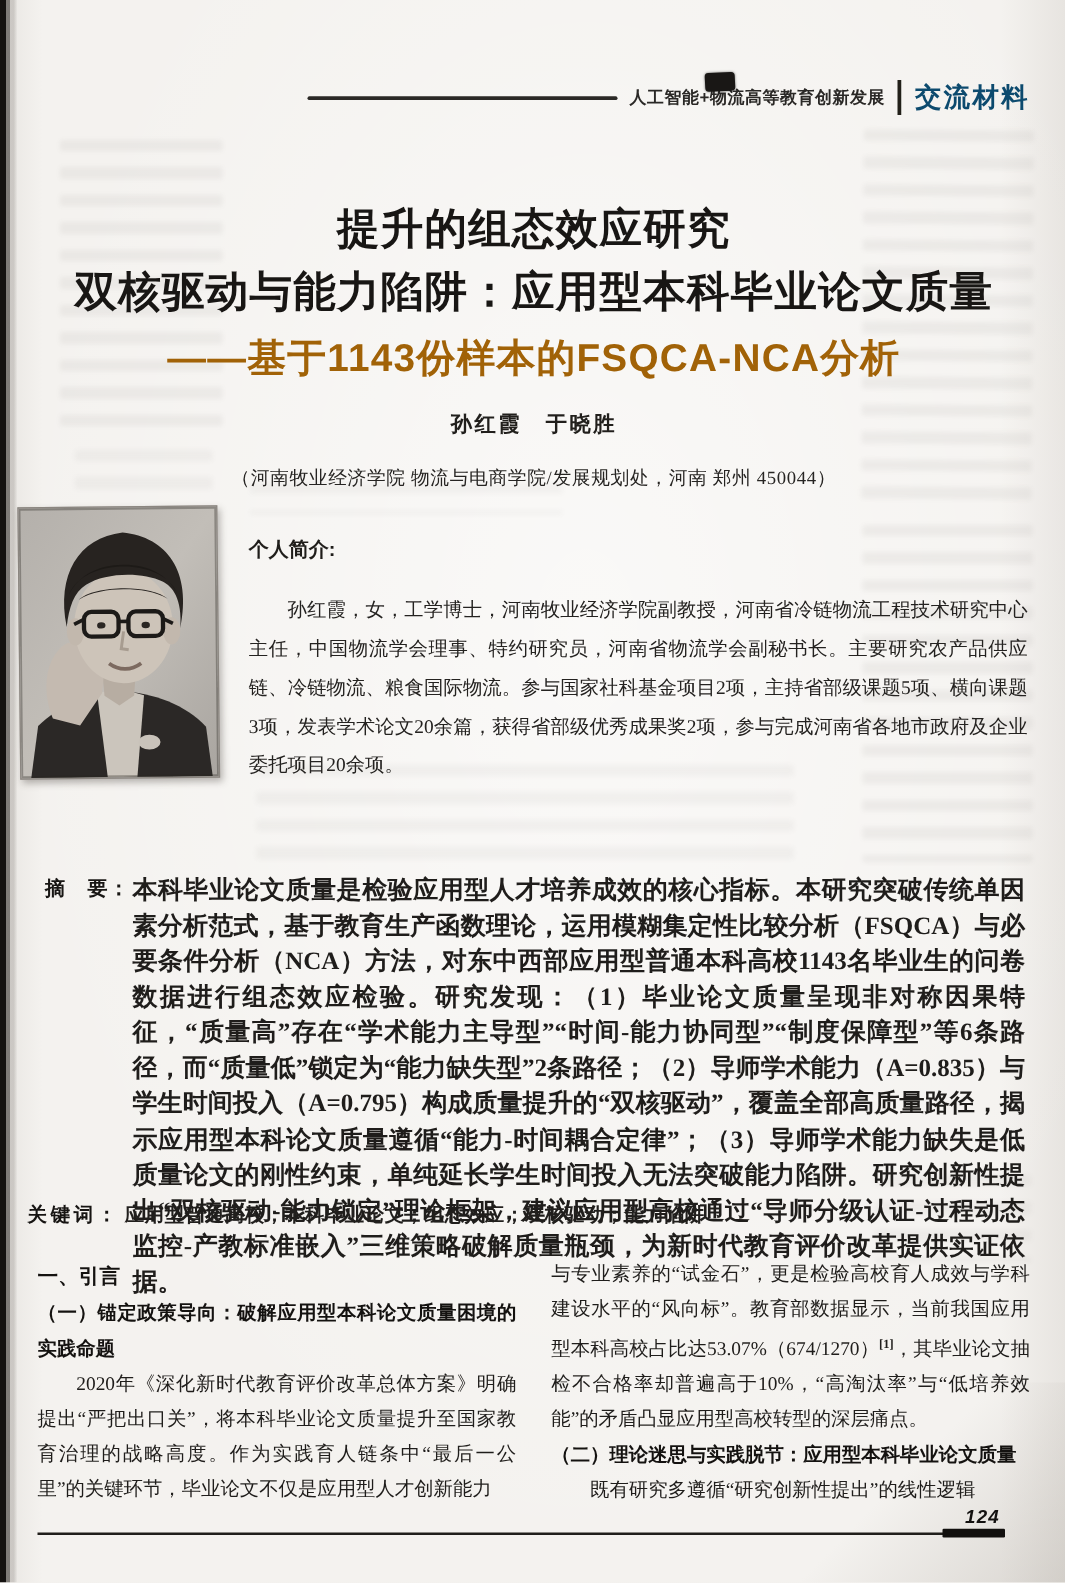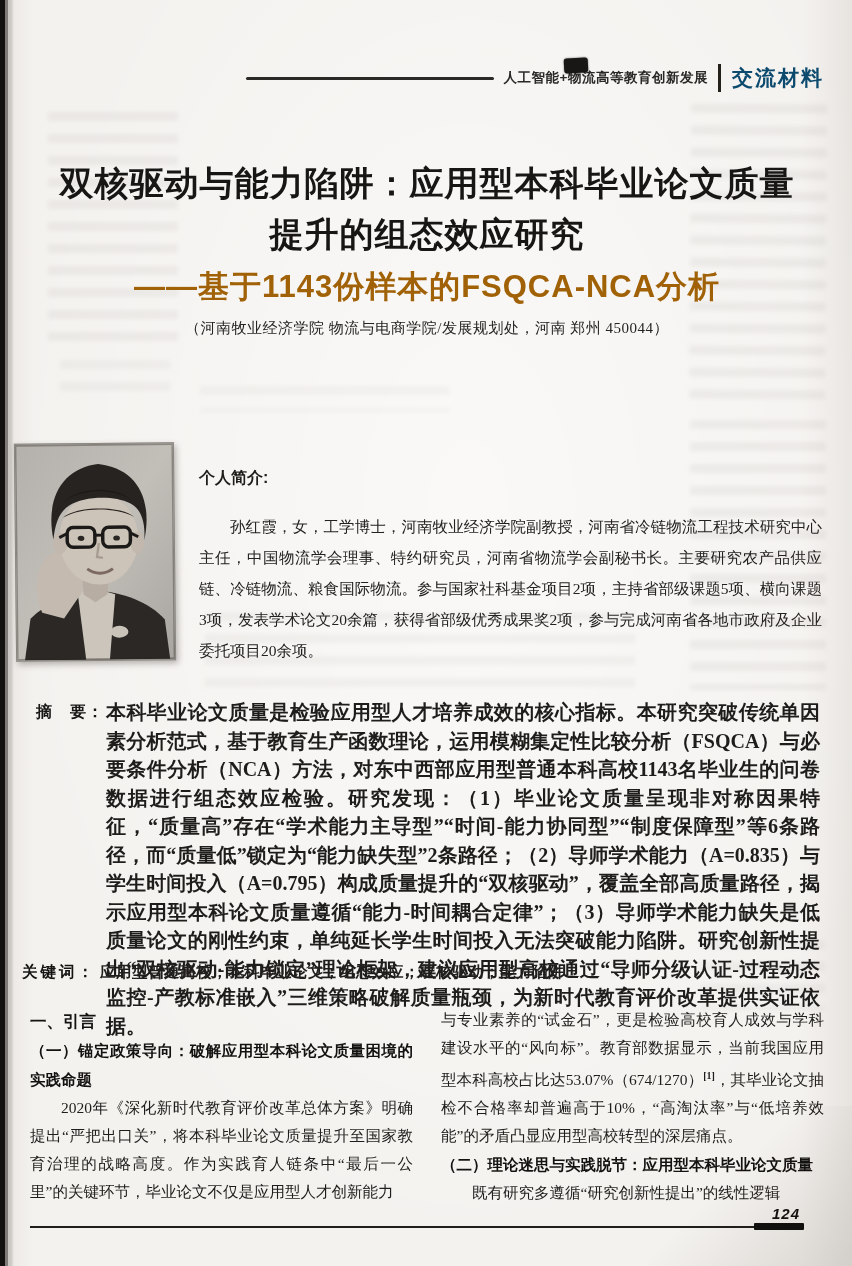--- a/index.html
+++ b/index.html
@@ -62,24 +62,24 @@
   .title-block { position: absolute; left: 36px; right: 34px; top: 158px; text-align: center; z-index: 2; }
   .title-line {
     font-family: "Liberation Sans", "DejaVu Sans", sans-serif;
     font-size: 34px; font-weight: 700; color: #181614; line-height: 51px; letter-spacing: 1px;
   }
   .title-sub {
     font-family: "Liberation Sans", "DejaVu Sans", sans-serif;
     font-size: 31px; font-weight: 700; color: #a16207; line-height: 50px; margin-top: 2px; letter-spacing: 1px;
   }
   .authors { margin-top: 16px; font-size: 17px; font-weight: 700; letter-spacing: 2px; color: #211f1c; }
-  .affiliation { margin-top: 7px; font-size: 15px; color: #262422; letter-spacing: .5px; text-align: center; }
-
-  
-  .bio { position: absolute; left: 15px; right: 30px; top: 440px; display: flex; z-index: 2; }
+  .affiliation { margin-top: 22px; font-size: 15px; color: #262422; letter-spacing: .5px; text-align: center; }
+
+  
+  .bio { position: absolute; left: 15px; right: 30px; top: 402px; display: flex; z-index: 2; }
   .photo-frame {
     flex: 0 0 160px; width: 160px; height: 218px; margin-top: 3px;
     border: 1px solid #8b8680; background: #b9b5b0; box-shadow: 2px 3px 6px rgba(60,55,50,.35);
     transform: rotate(-.6deg); overflow: hidden;
   }
   .photo-frame svg { display: block; width: 100%; height: 100%; }
   .bio-text { margin-left: 24px; flex: 1; }
   .bio-heading {
     font-family: "Liberation Sans", "DejaVu Sans", sans-serif;
     font-size: 16px; font-weight: 700; color: #1f1d1a; margin-top: 28px;
@@ -139,23 +139,24 @@
 <div class="bleed b7"></div>
 
 <div class="header">
   <div class="header-rule"></div>
   <span class="header-banner">人工智能+物流高等教育创新发展</span>
   <span class="ink-smudge" style="position:absolute; left:318px; top:-6px;"></span>
   <span class="header-section">交流材料</span>
 </div>
 
 <div class="title-block">
+  <div class="title-line">提升的组态效应研究</div>
   <div class="title-line">双核驱动与能力陷阱：应用型本科毕业论文质量</div>
-  <div class="title-line">提升的组态效应研究</div>
   <div class="title-sub">——基于1143份样本的FSQCA-NCA分析</div>
+  <div class="authors">孙红霞　于晓胜</div>
   <div class="affiliation">（河南牧业经济学院 物流与电商学院/发展规划处，河南 郑州 450044）</div>
 </div>
 
 <div class="bio">
   <div class="photo-frame">
     <svg viewBox="0 0 160 218" xmlns="http://www.w3.org/2000/svg">
       <defs>
         <linearGradient id="bgG" x1="0" y1="0" x2="1" y2="1">
           <stop offset="0" stop-color="#b4b0ab"></stop>
             <stop offset=".5" stop-color="#c2beb8"></stop>

